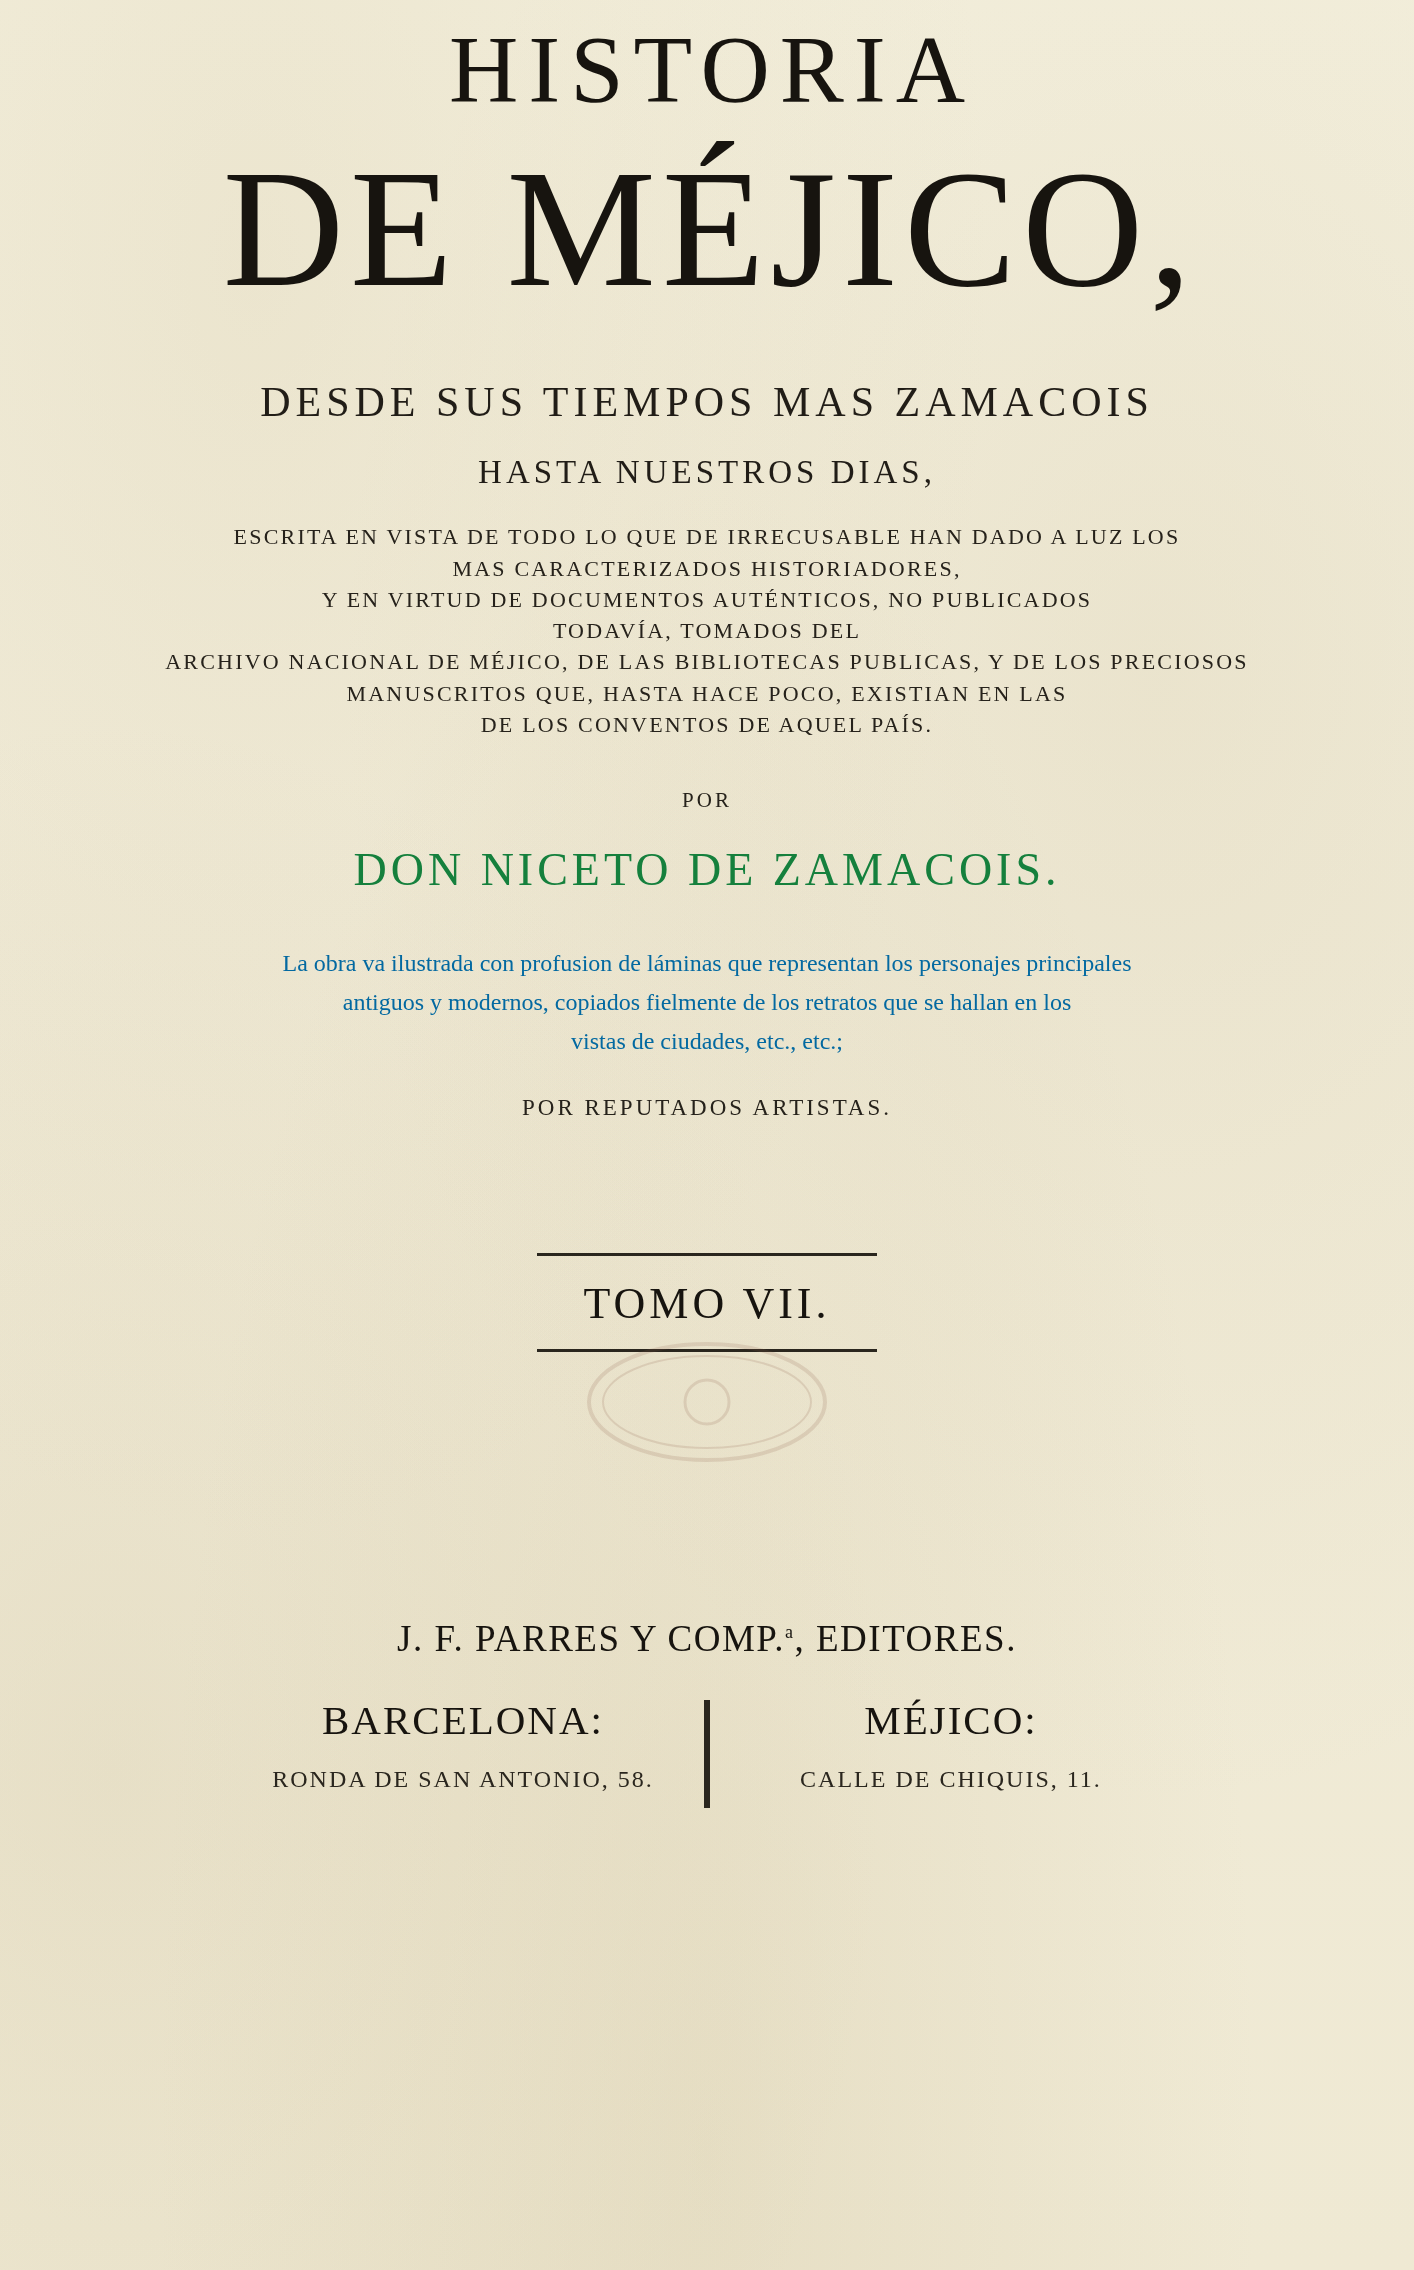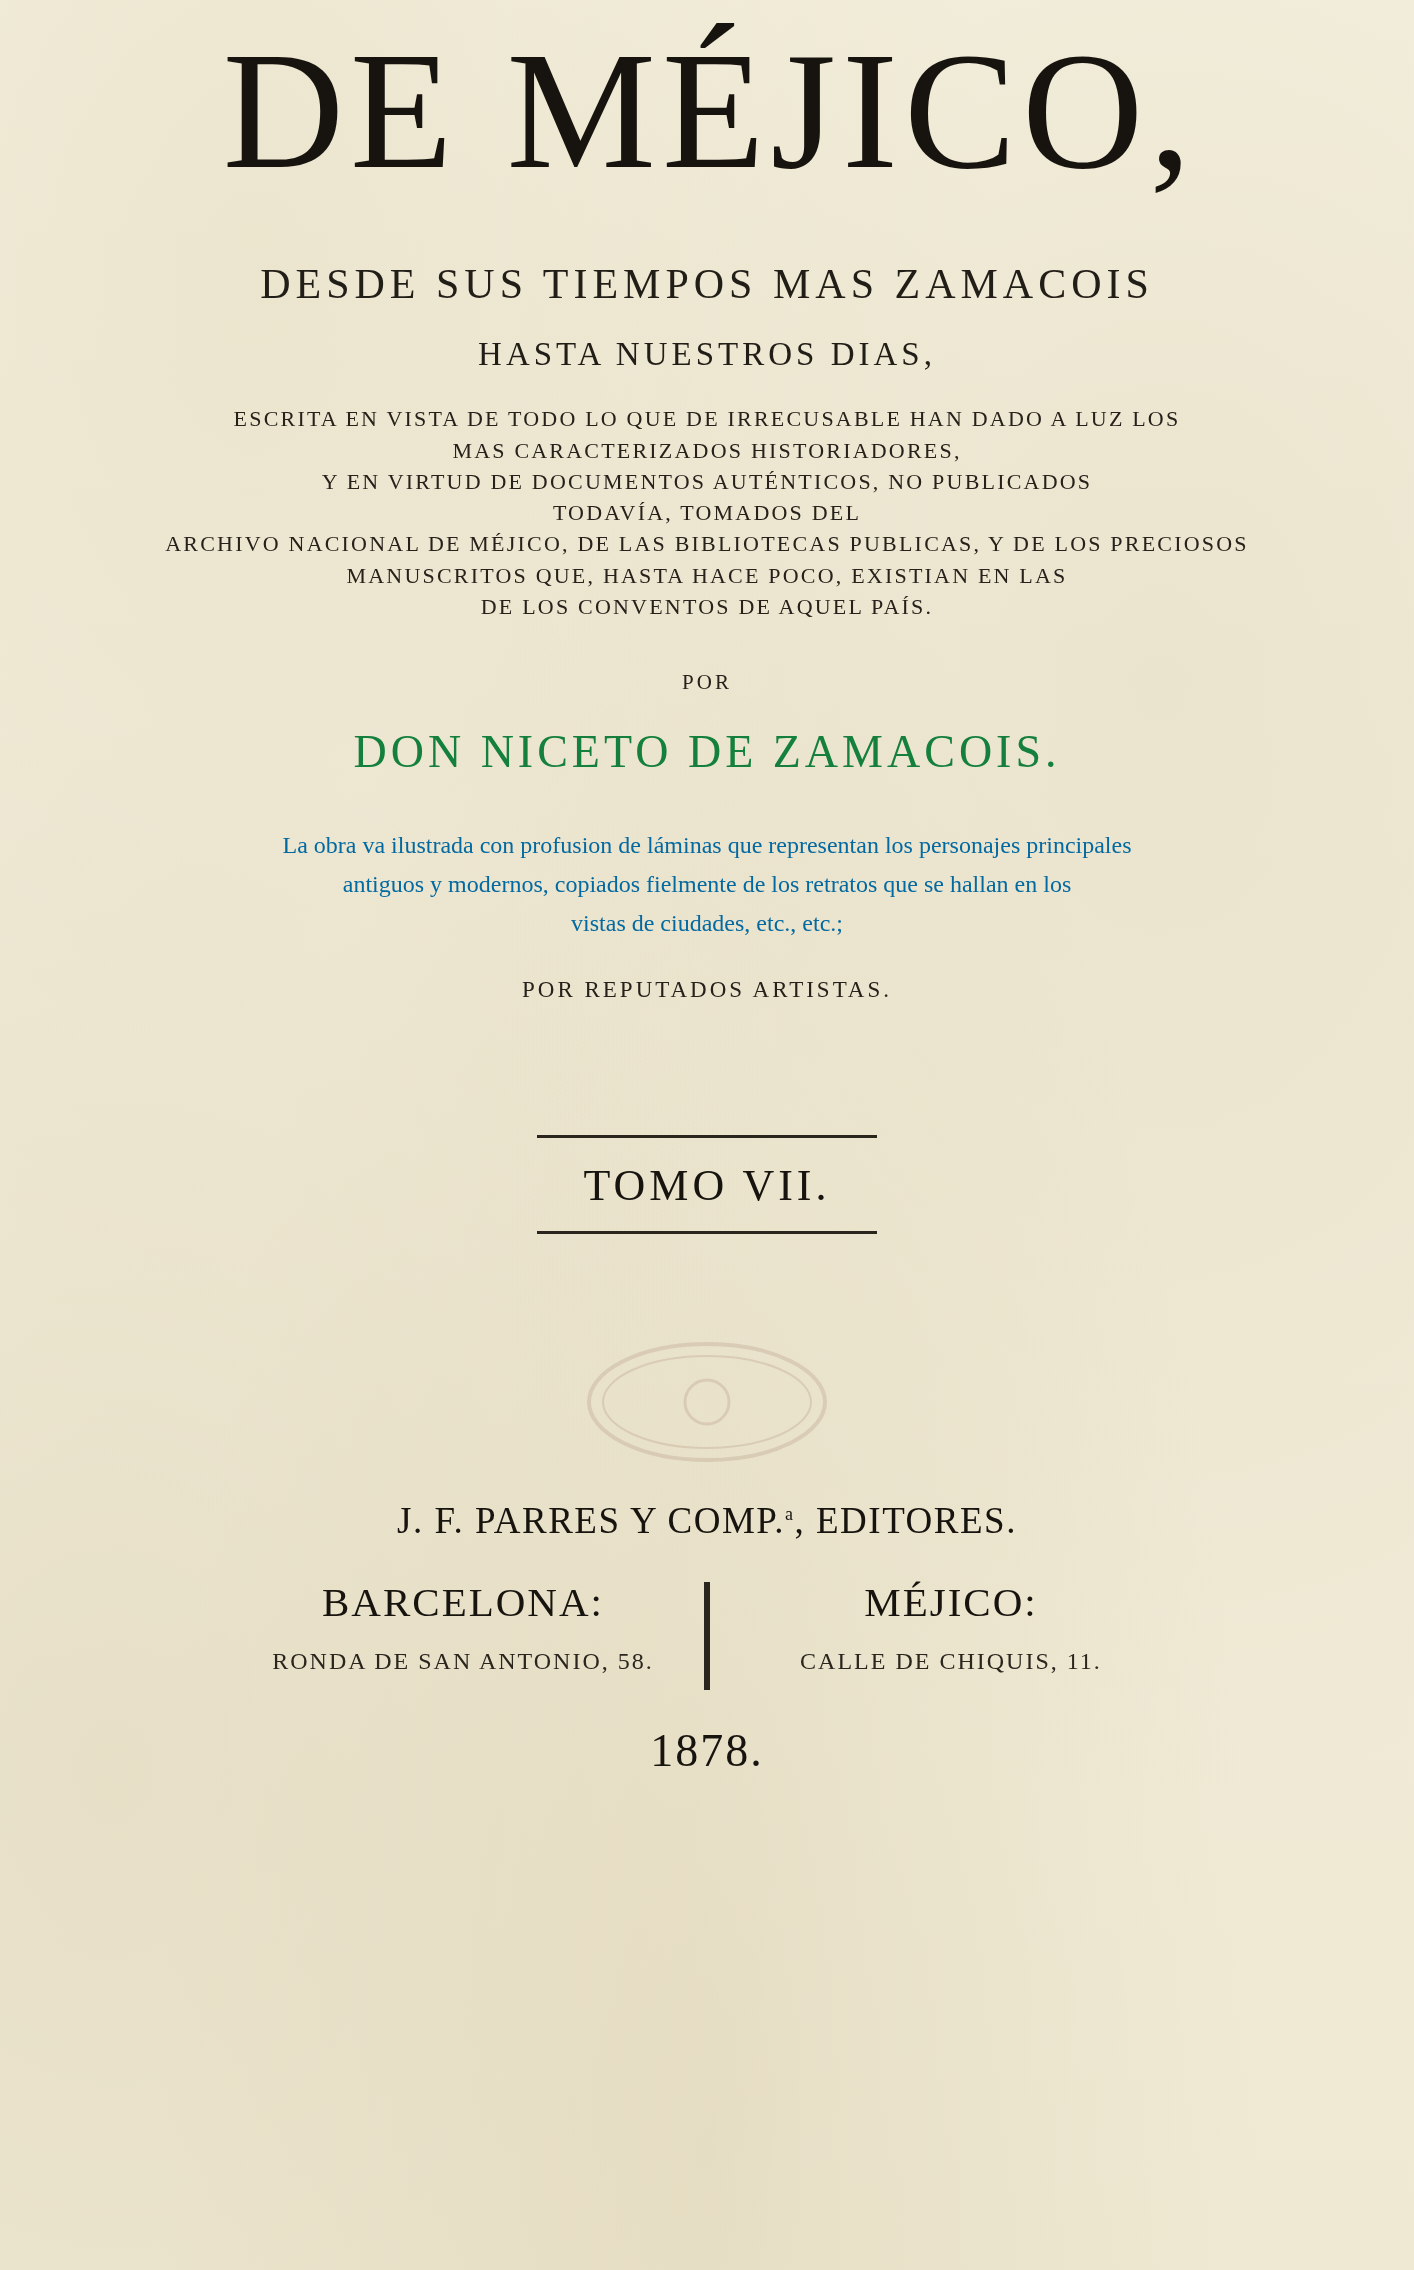--- a/index.html
+++ b/index.html
@@ -188,20 +188,21 @@
     color: #17140f;
   }
 </style>
 </head>
 <body>
 
 <div class="paper-texture"></div>
 
 <div class="page">
 
+  <div class="title-main">HISTORIA</div>
   <div class="title-big">DE MÉJICO,</div>
 
   <div class="subtitle-1">DESDE SUS TIEMPOS MAS ZAMACOIS</div>
   <div class="subtitle-2">HASTA NUESTROS DIAS,</div>
 
   <div class="blurb">
     <span class="l">ESCRITA EN VISTA DE TODO LO QUE DE IRRECUSABLE HAN DADO A LUZ LOS</span>
     <span class="l">MAS CARACTERIZADOS HISTORIADORES,</span>
     <span class="l">Y EN VIRTUD DE DOCUMENTOS AUTÉNTICOS, NO PUBLICADOS</span>
     <span class="l">TODAVÍA, TOMADOS DEL</span>
@@ -240,15 +241,14 @@
       <div class="city-name">BARCELONA:</div>
       <div class="city-addr">RONDA DE SAN ANTONIO, 58.</div>
     </div>
     <div class="city-divider"></div>
     <div class="city-col">
       <div class="city-name">MÉJICO:</div>
       <div class="city-addr">CALLE DE CHIQUIS, 11.</div>
     </div>
   </div>
 
-  <div class="year">1878.</div>
 
 </div>
 
 </body></html>

